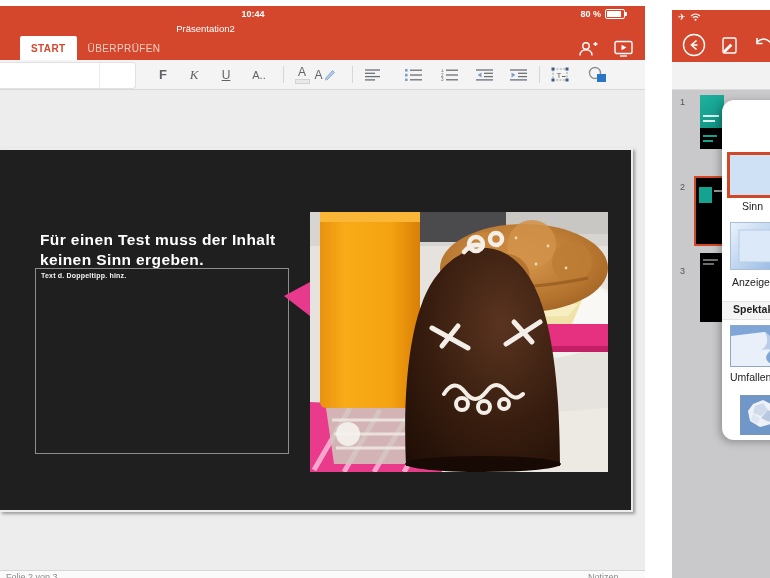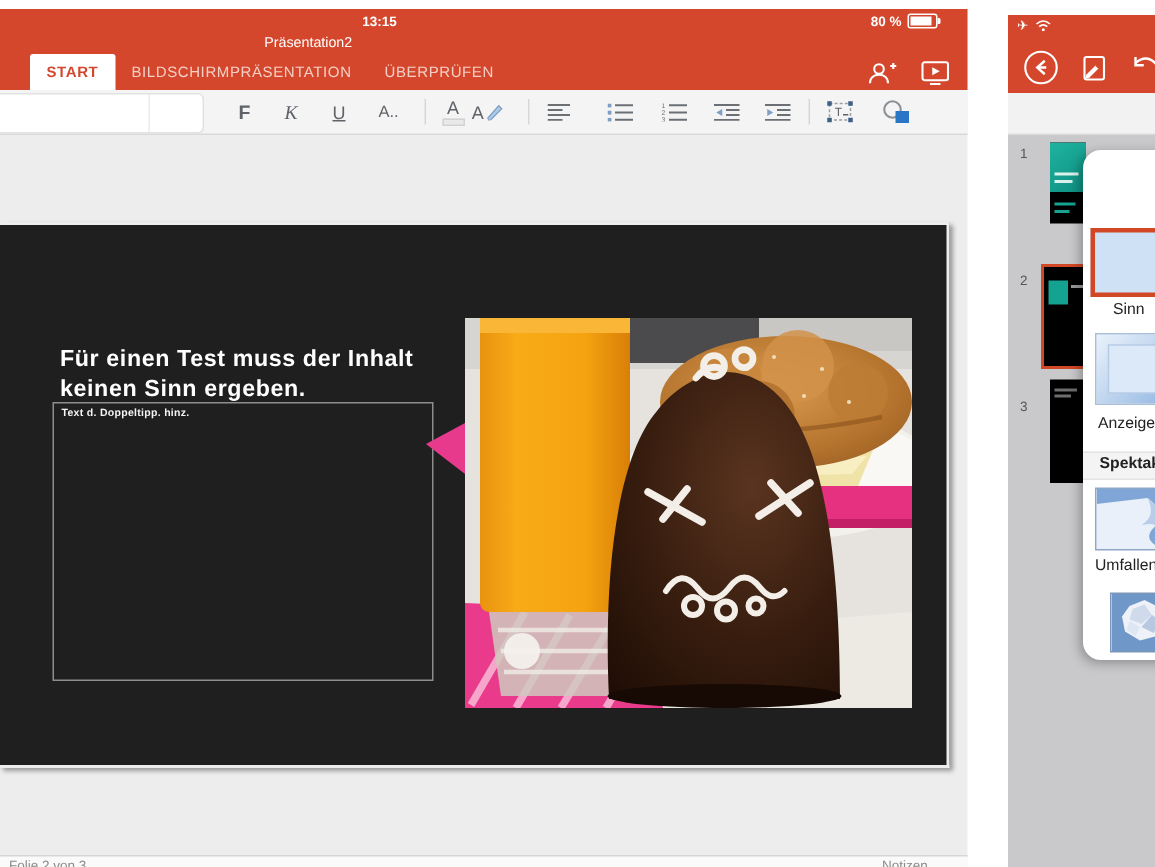--- a/index.html
+++ b/index.html
@@ -78,34 +78,33 @@
 </style>
 </head>
 <body>
 
 <div class="root">
 
   <div class="left-app">
     <div class="l-top-white"></div>
 
     <div class="l-red">
-      <div class="l-time">13:15</div>
+      <div class="l-time">10:44</div>
       <div class="l-batt">
         <span>80 %</span>
         <span class="batt-shell">
             <span class="batt-fill"></span>
             <span class="batt-nub"></span>
           </span>
       </div>
       <div class="l-doctitle">Präsentation2</div>
     </div>
 
     <div class="l-tabs">
       <div class="tab active">START</div>
-      <div class="tab">BILDSCHIRMPRÄSENTATION</div>
       <div class="tab">ÜBERPRÜFEN</div>
     </div>
     <div class="l-tab-icons">
       <span>
         <svg width="20" height="17" viewBox="0 0 20 17">
             <circle cx="8" cy="6" r="3.2" fill="none" stroke="#fff" stroke-width="1.4"></circle>
             <path d="M2 15.5 C2 11.5 5 9.8 8 9.8 C11 9.8 14 11.5 14 15.5" fill="none" stroke="#fff" stroke-width="1.4"></path>
             <path d="M15.5 4 h4 M17.5 2 v4" stroke="#fff" stroke-width="1.4"></path>
           </svg>
       </span>

